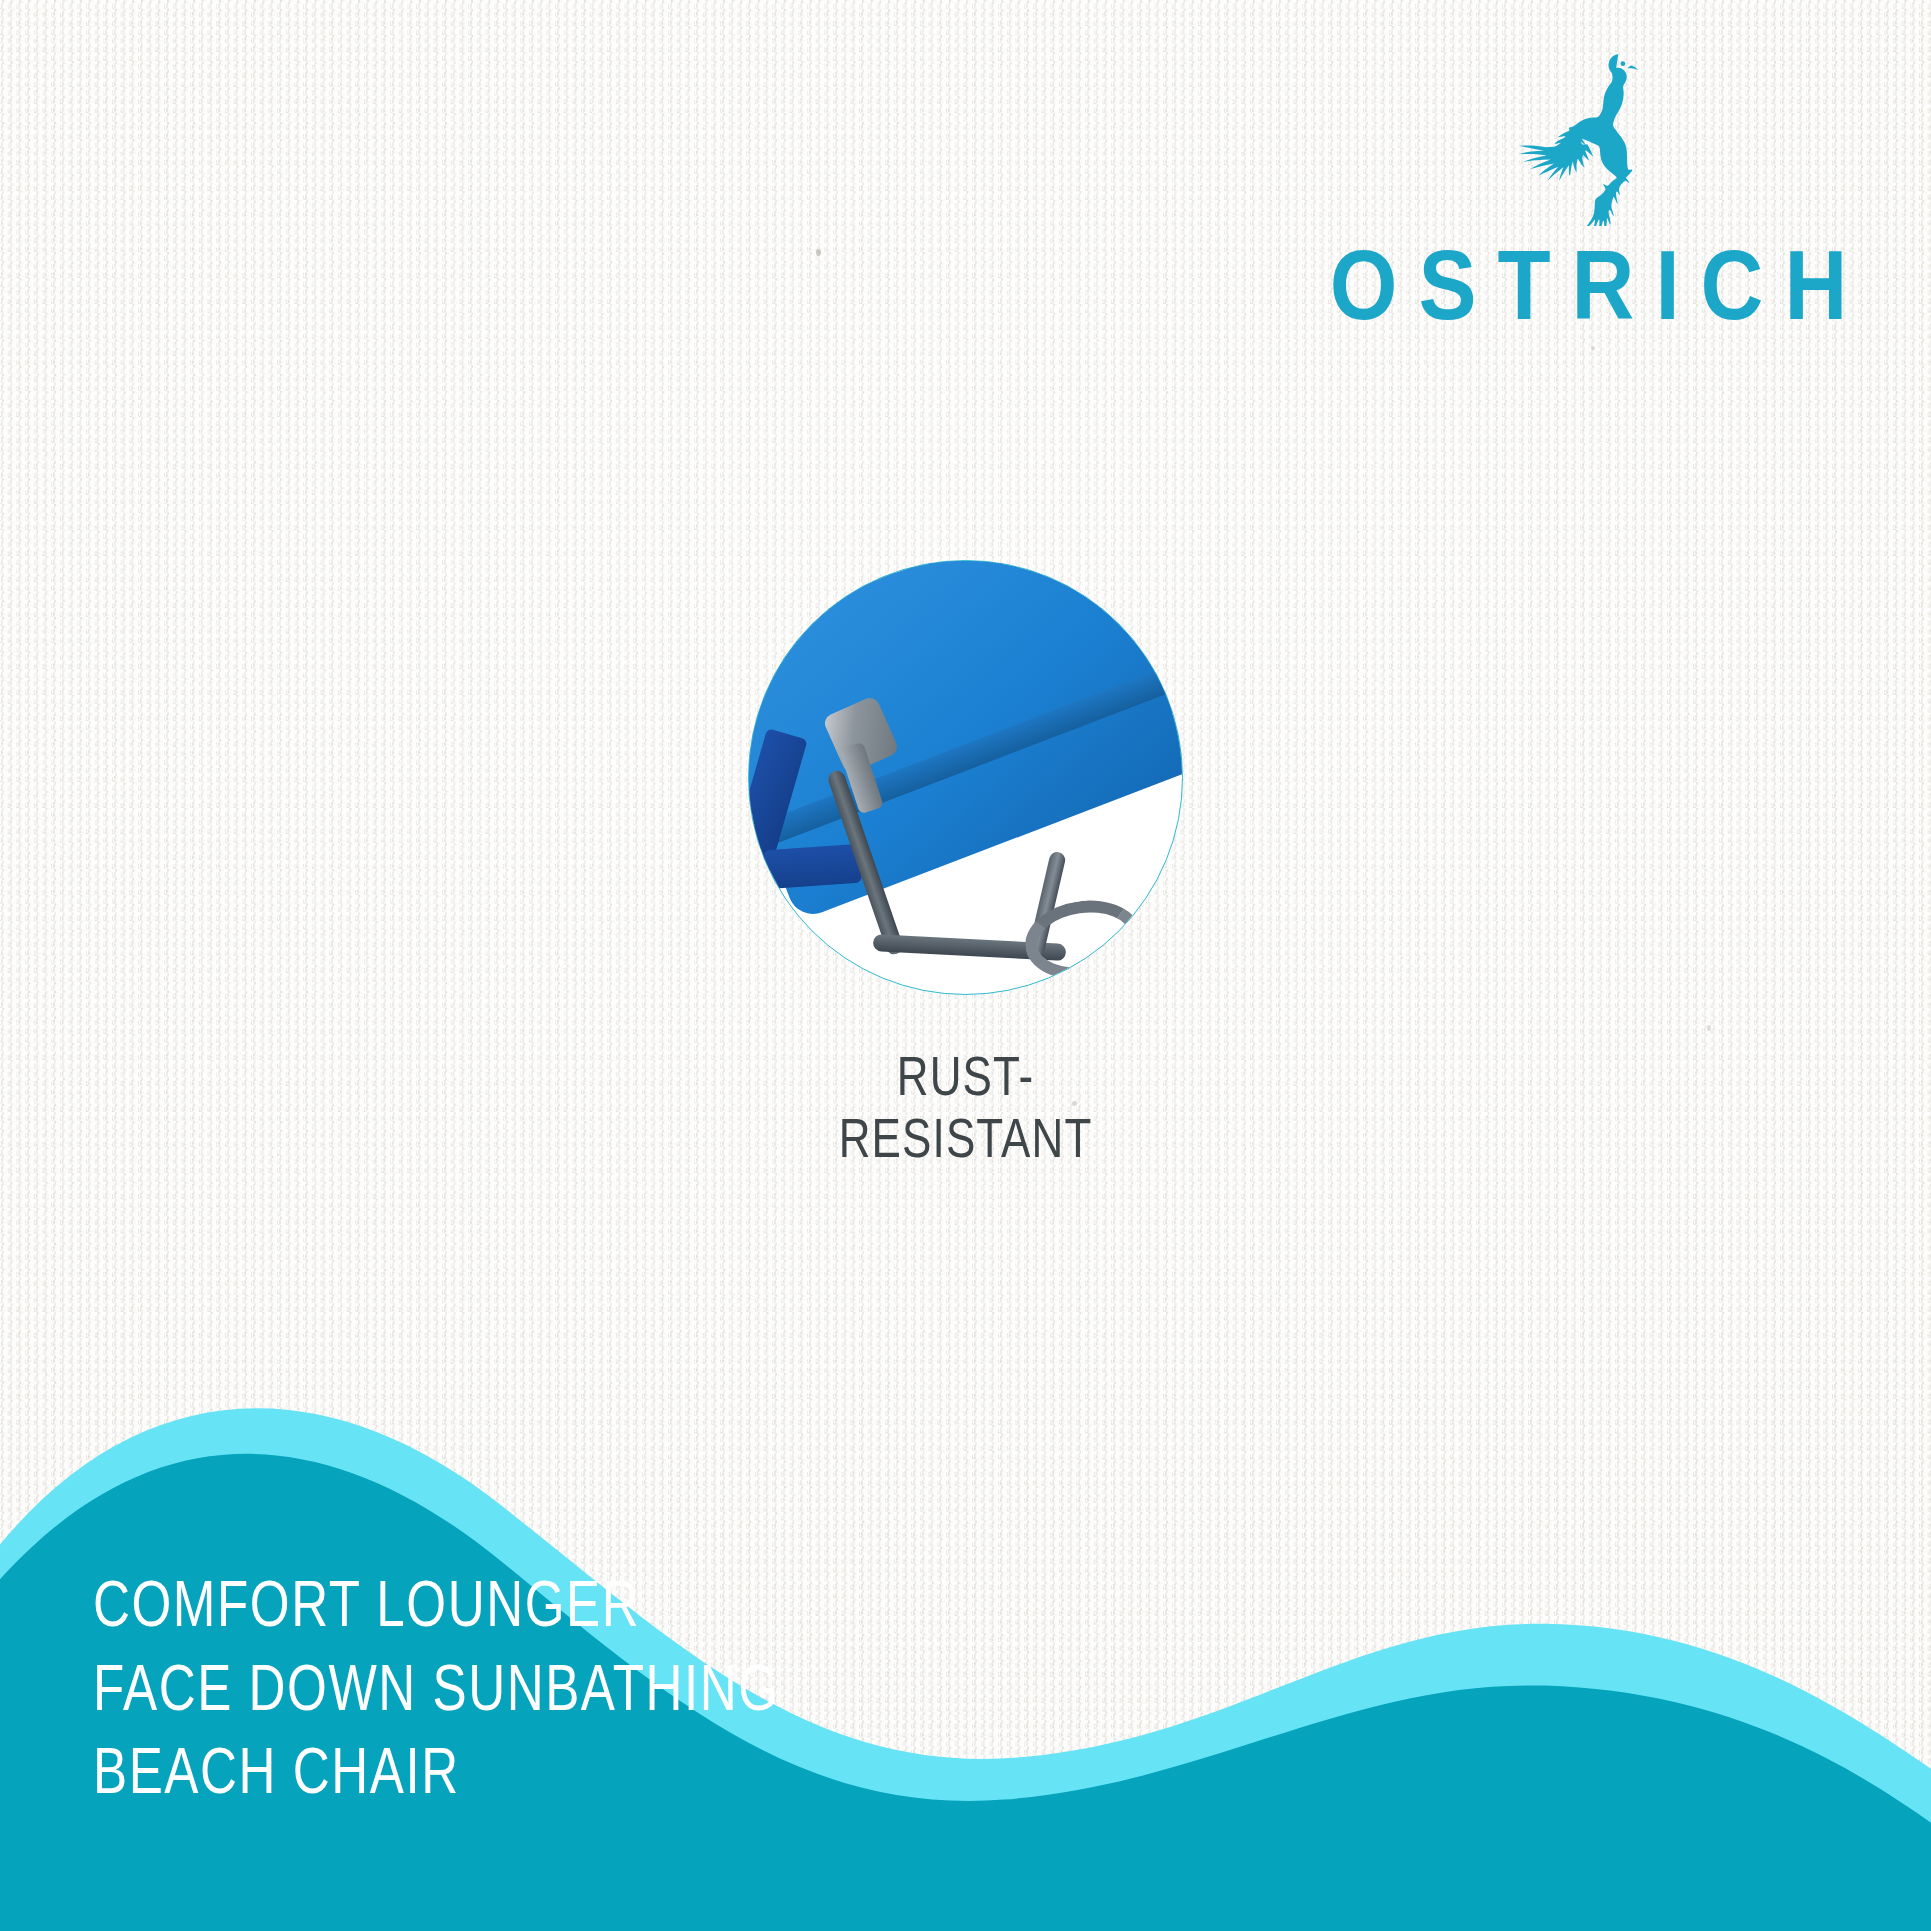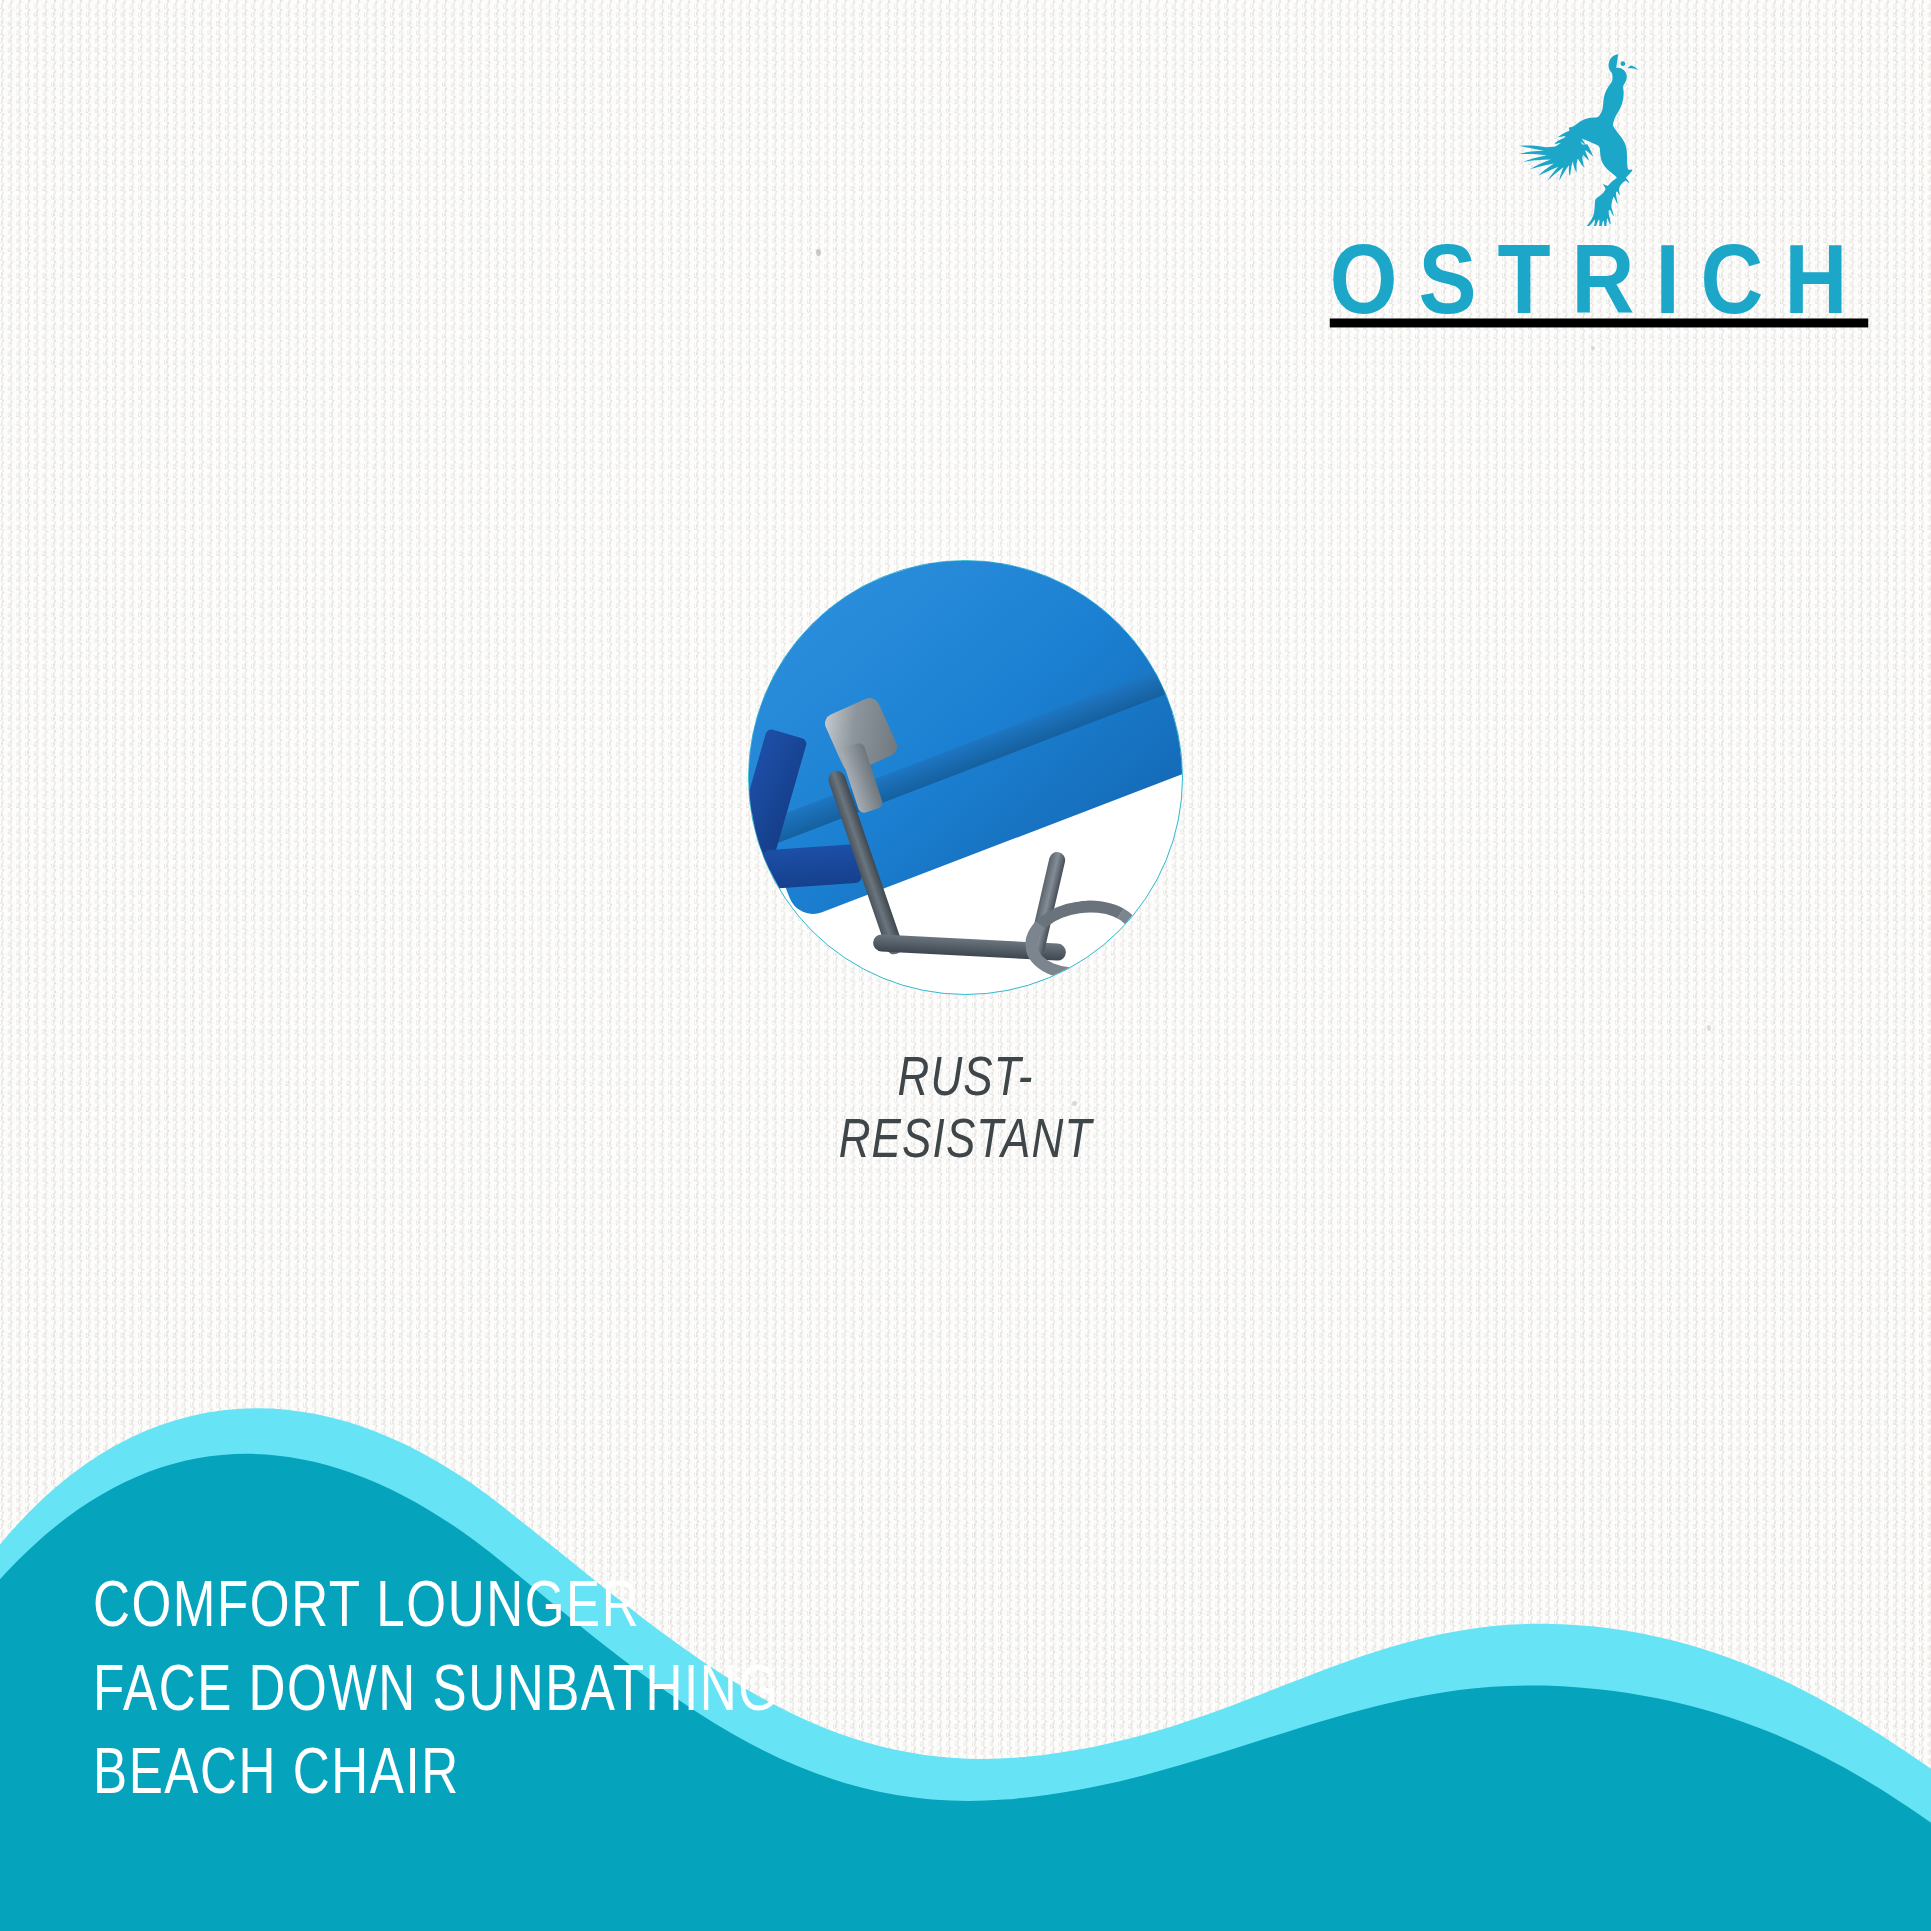--- a/index.html
+++ b/index.html
@@ -22,36 +22,36 @@
       repeating-linear-gradient(16deg, rgba(255,255,255,.55) 0 2.9px, rgba(206,202,194,.22) 2.9px 4.8px, rgba(255,255,255,.45) 4.8px 8.7px),
       repeating-linear-gradient(73deg, rgba(188,184,176,.13) 0 1px, rgba(255,255,255,0) 1px 5.8px),
       radial-gradient(ellipse 120% 90% at 50% 35%, #FBFAF8 0%, #F2F0EC 55%, #EDEAE5 100%);
     background-size:8.7px 8.7px, 12.6px 12.6px, 4.8px 4.8px, 100% 100%;
   }
   .paper-speck{position:absolute;background:#9a958c;opacity:.45;border-radius:50%;}
 
   
   .brand{
     position:absolute;left:1299px;top:43px;width:579px;height:280px;
-    display:flex;flex-direction:column;align-items:center;justify-content:flex-start;text-decoration:underline;
+    display:flex;flex-direction:column;align-items:center;justify-content:space-between;
   }
   .brand-bird{width:183px;height:183px;display:block;}
   .brand-word{
     margin-top:3.9px;
     font-family:"Liberation Sans", sans-serif;
     font-size:87px;font-weight:700;letter-spacing:21px;
     color:#1CA7C9;line-height:1;white-space:nowrap;
     transform:scaleY(1.12);transform-origin:center top;
     padding-left:21px;
   }
 
   
   .features{
     position:absolute;left:0;top:560px;width:1931px;height:676px;
-    display:flex;justify-content:center;align-items:flex-start;gap:44px;font-style:italic;
+    display:flex;justify-content:center;align-items:flex-start;gap:44px;
   }
   .feature{width:488px;display:flex;flex-direction:column;align-items:center;}
   .feature-circle{
     width:433px;height:433px;border-radius:50%;
     border:1.9px solid #2FB9CE;background:#FFFFFF;
     position:relative;overflow:hidden;flex:none;
   }
   .feature-caption{
     margin-top:50px;text-align:center;
     font-family:"Liberation Sans", sans-serif;

